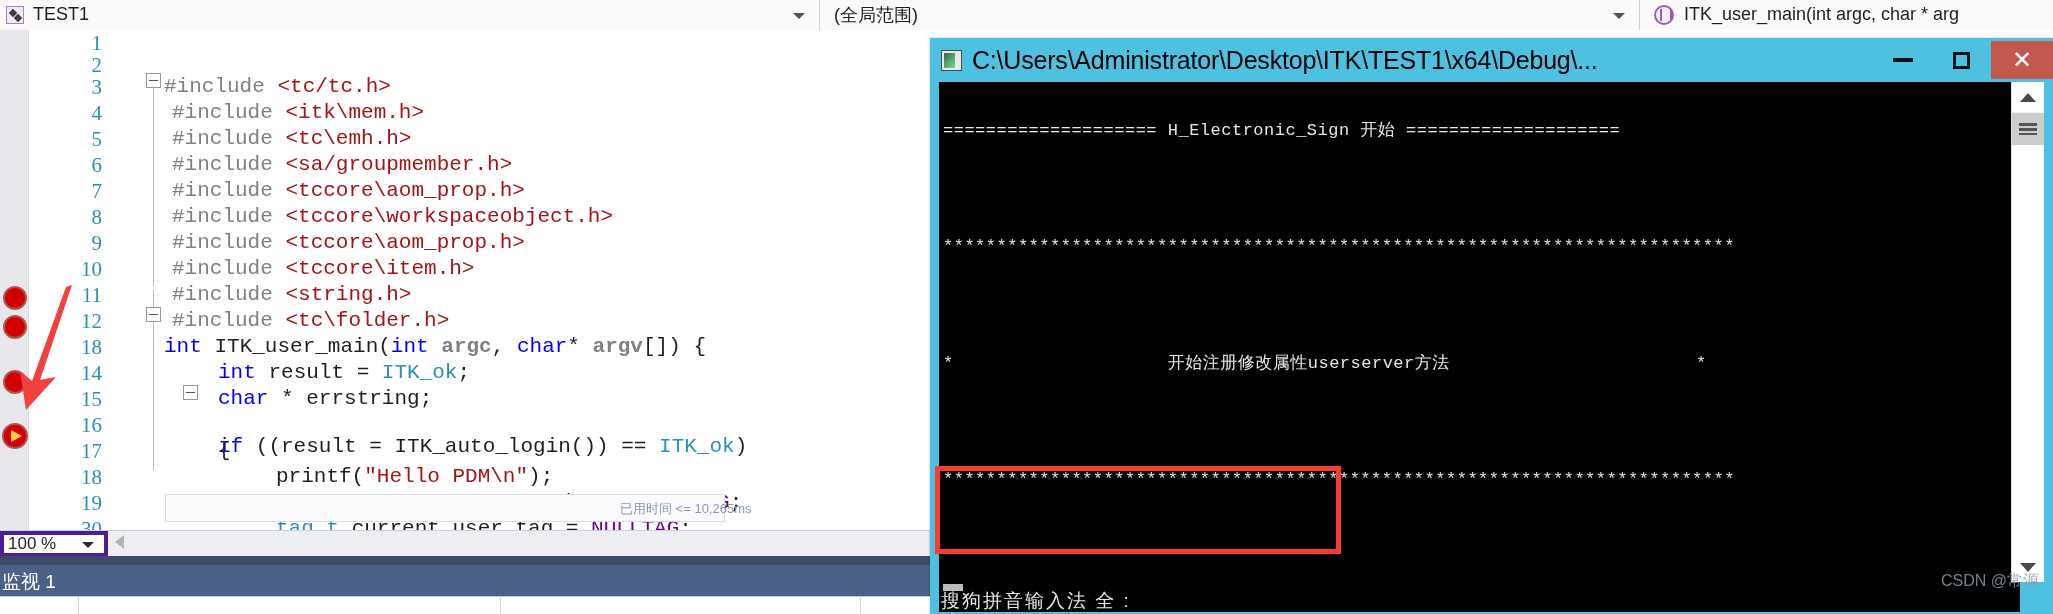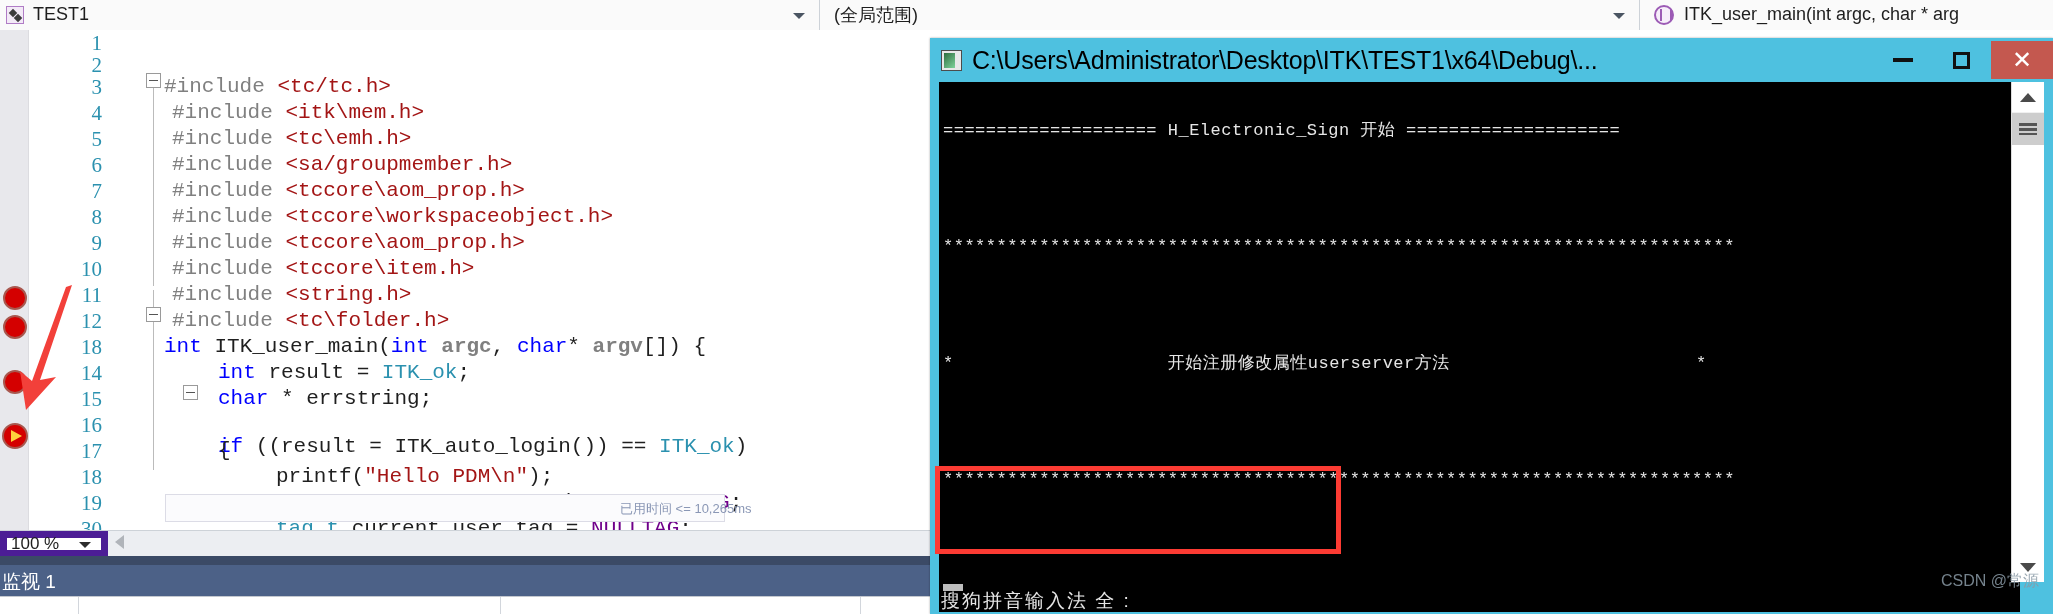--- a/index.html
+++ b/index.html
@@ -116,21 +116,21 @@
   
   #annotation-arrow{position:absolute;left:10px;top:255px;width:70px;height:130px;pointer-events:none;}
 
   
   #zoom-bar{
     position:absolute;left:0;top:530px;width:2053px;height:26px;
     background:#eceef2;border-top:1px solid #cdd2d8;box-sizing:border-box;
   }
   #zoom-combo{
     position:absolute;left:0;top:0;width:108px;height:26px;background:#fff;
-    border:7px solid #4c1d95;box-sizing:border-box;display:flex;align-items:center;
+    border:4px solid #4c1d95;box-sizing:border-box;display:flex;align-items:center;
   }
   #zoom-value{font-size:17px;color:#1e1e1e;padding-left:4px;}
   #zoom-combo .nav-arrow{right:10px;border-top-color:#2d2d2d;}
   #hscroll-left{
     position:absolute;left:115px;top:4px;width:0;height:0;
     border-top:7px solid transparent;border-bottom:7px solid transparent;
     border-right:9px solid #b0b4ba;
   }
 
   

